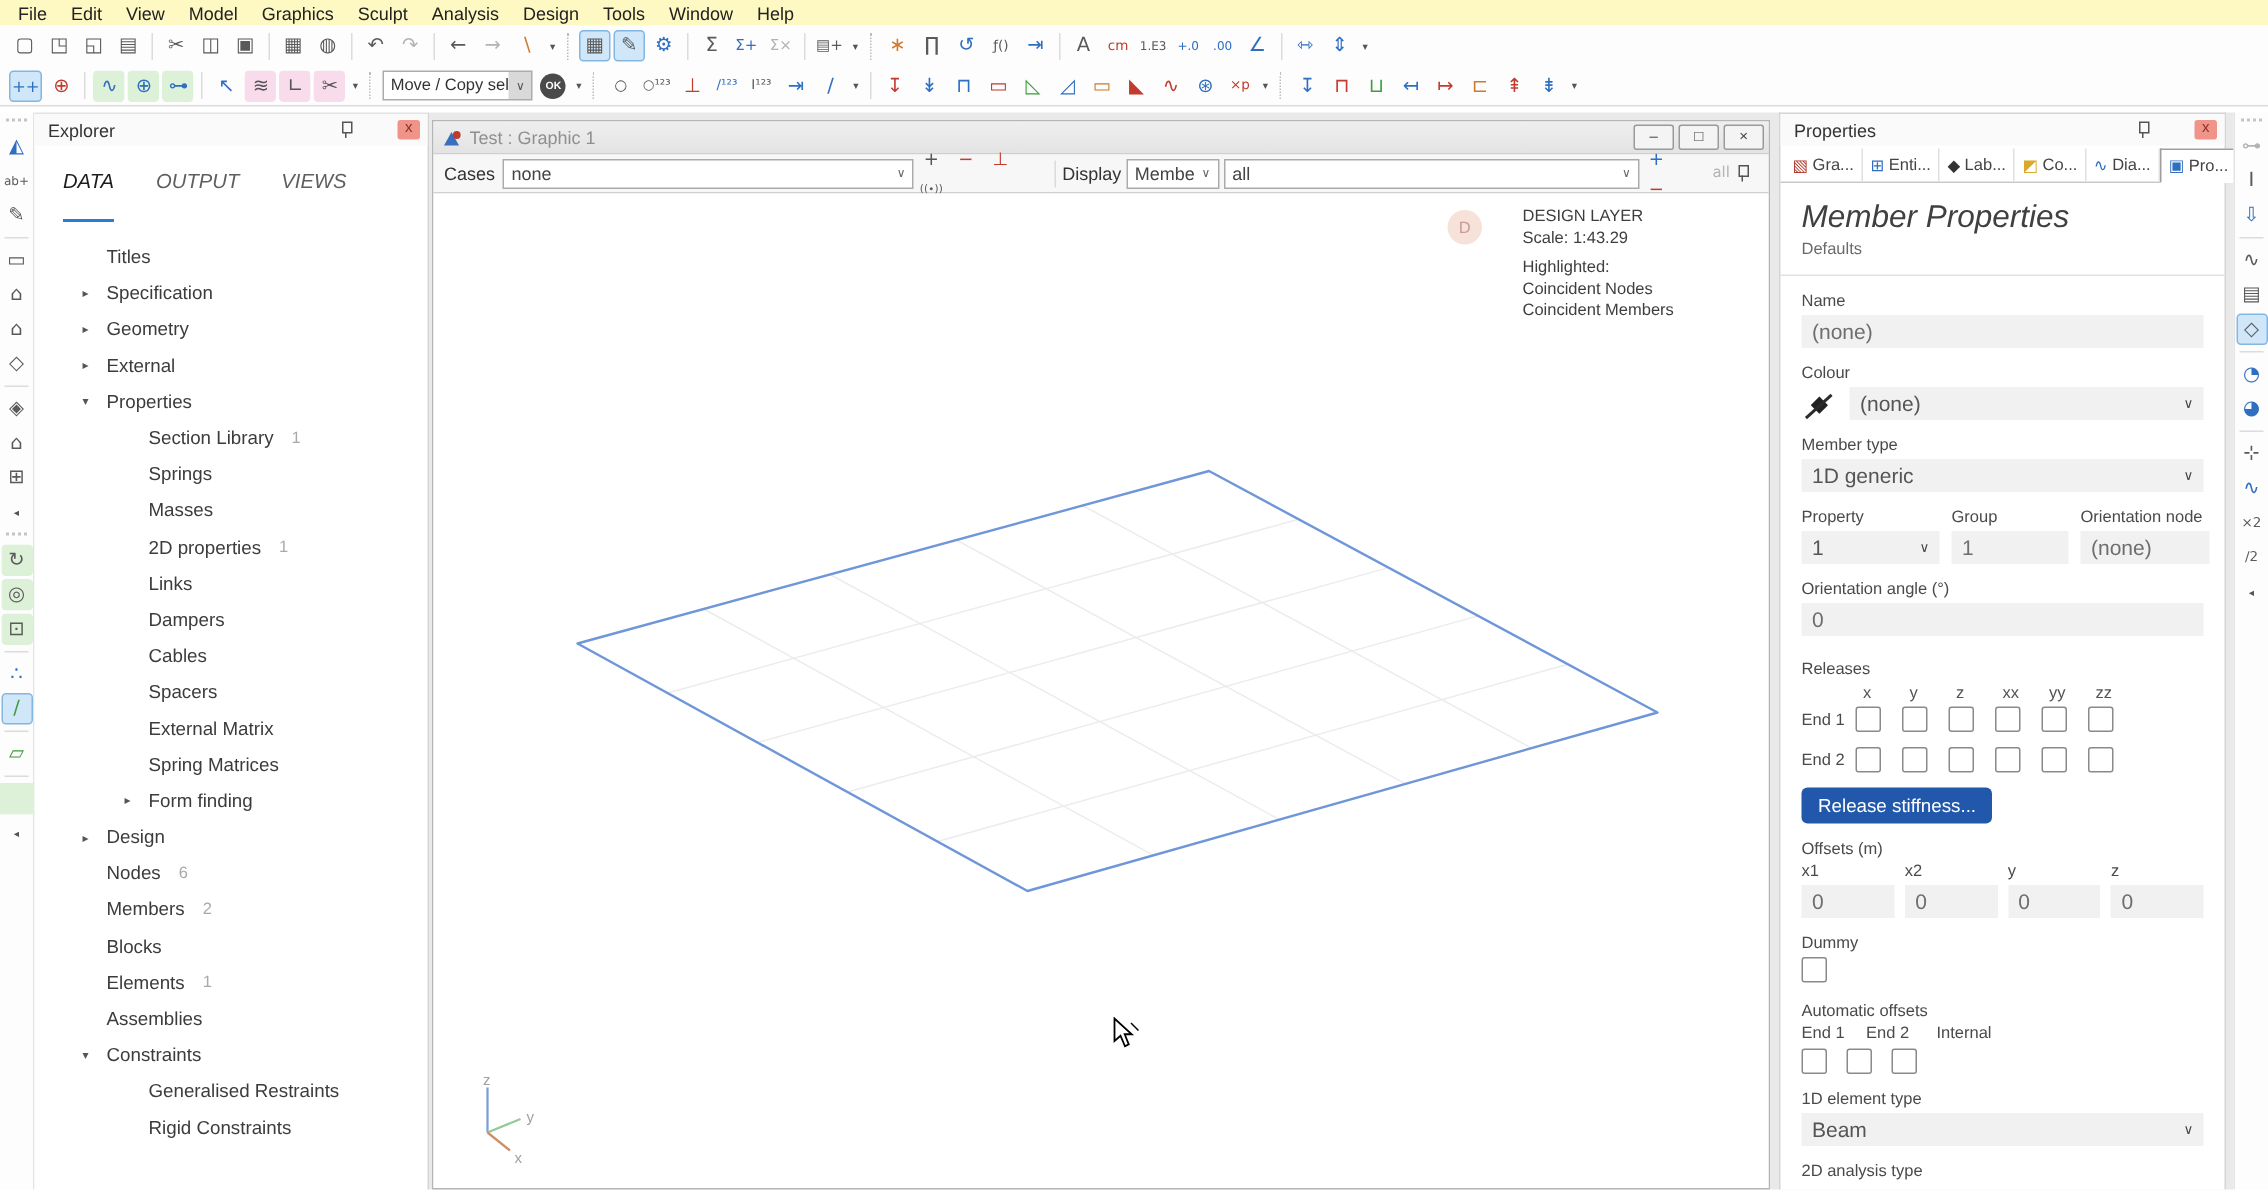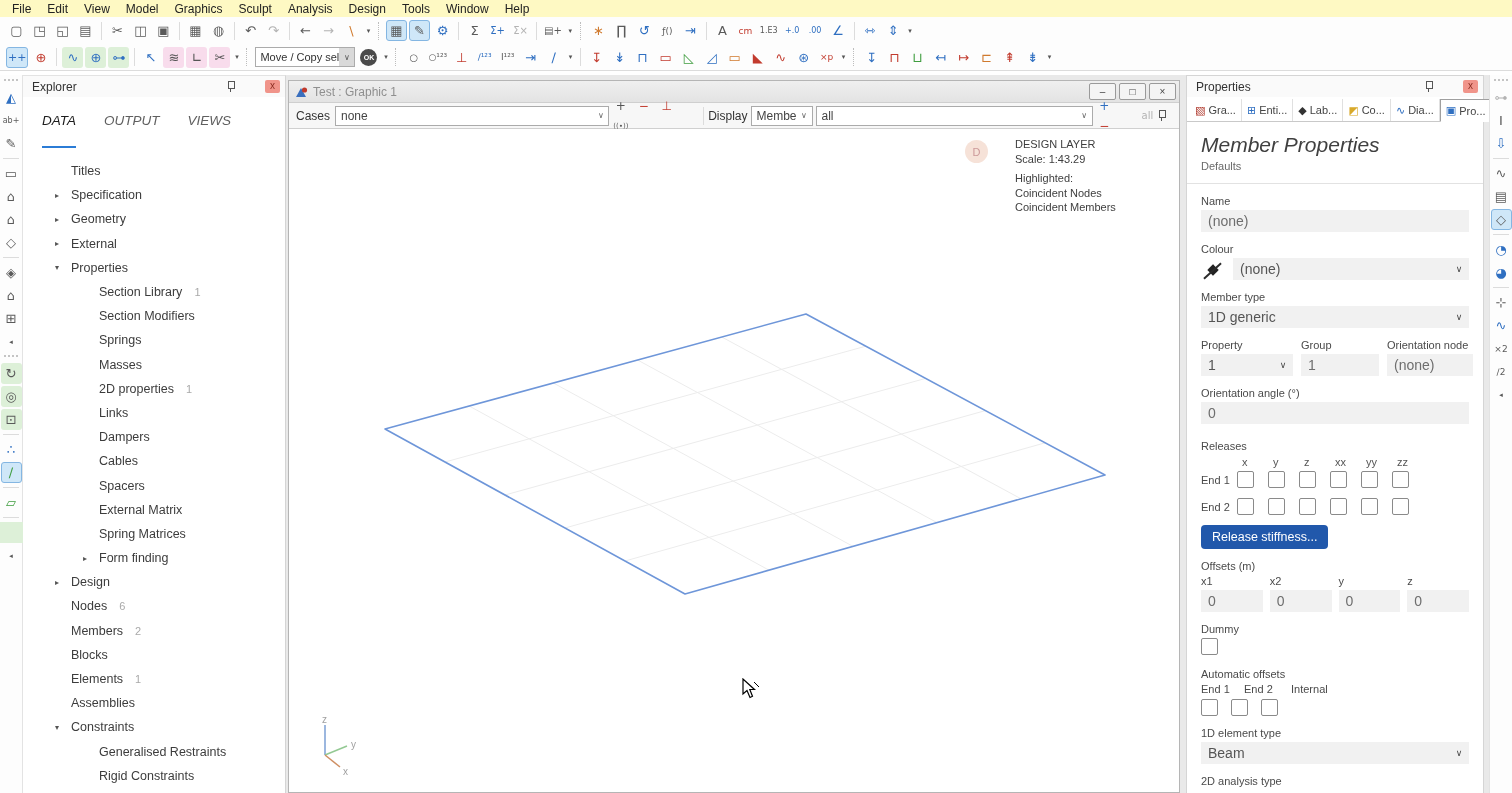--- a/index.html
+++ b/index.html
@@ -322,24 +322,20 @@
         <span class="arrow">▾</span>
         <span class="lbl">Properties</span>
       </div>
       <div class="tree-row lvl2">
         <span class="arrow"></span>
         <span class="lbl">Section Library</span>
         <span class="count">1</span>
       </div>
       <div class="tree-row lvl2">
         <span class="arrow"></span>
-        <span class="lbl">Section Modifiers</span>
-      </div>
-      <div class="tree-row lvl2">
-        <span class="arrow"></span>
         <span class="lbl">Springs</span>
       </div>
       <div class="tree-row lvl2">
         <span class="arrow"></span>
         <span class="lbl">Masses</span>
       </div>
       <div class="tree-row lvl2">
         <span class="arrow"></span>
         <span class="lbl">2D properties</span>
         <span class="count">1</span>

